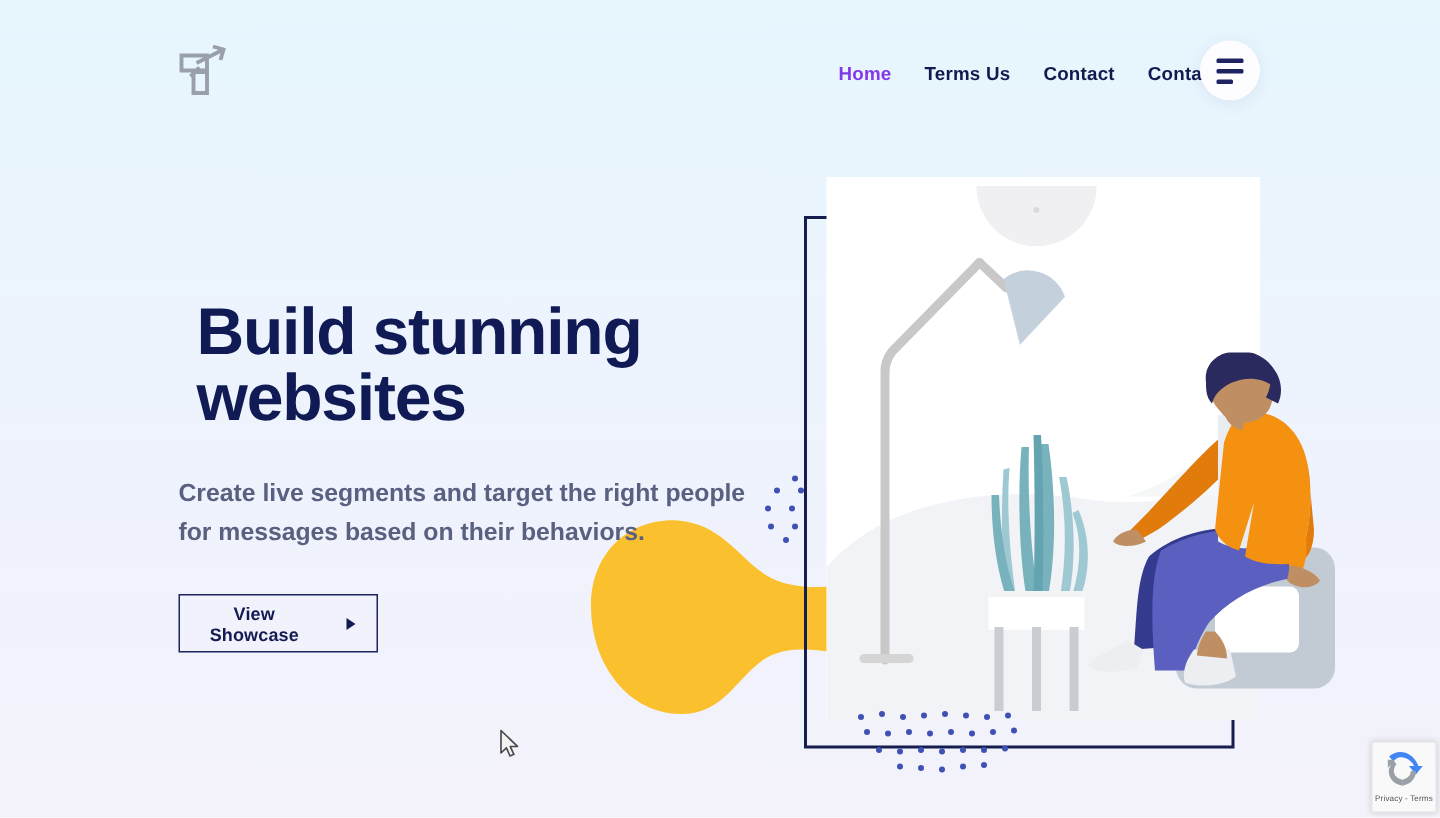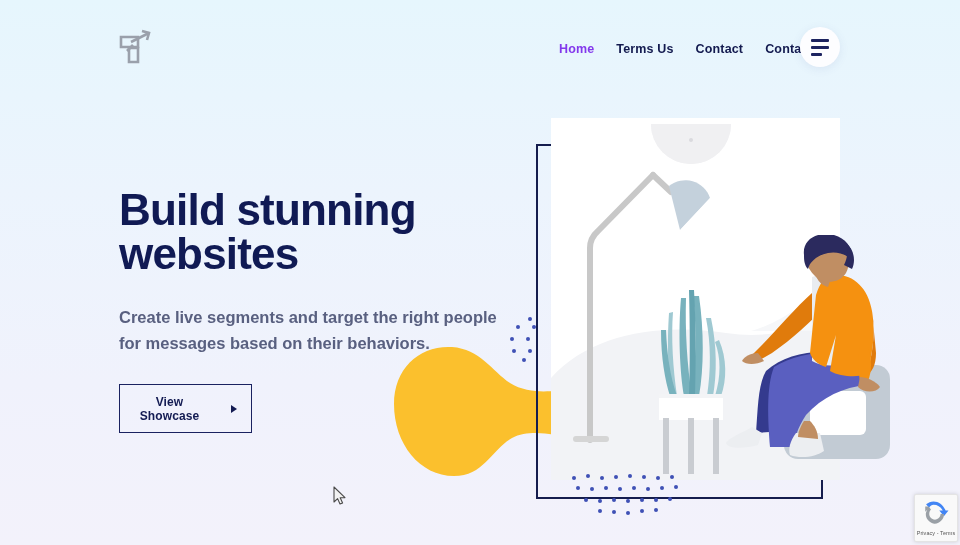--- a/index.html
+++ b/index.html
@@ -96,41 +96,41 @@
     width: 420px;
     z-index: 30;
   }
 
   .hero-title {
     font-size: 44px;
     line-height: 1.0;
     font-weight: bold;
     letter-spacing: -0.8px;
     color: #101a54;
-    margin: 0;
+    margin: 12px;
   }
   .hero-title .line2 { display: block; margin-top: 8px; }
 
   .hero-sub {
     margin-top: 28px;
     font-size: 16.5px;
     line-height: 1.58;
     color: #596080;
     width: 380px;
     font-weight: bold;
   }
 
   .cta-button {
     margin-top: 28px;
     display: inline-flex;
     align-items: center;
     justify-content: center;
     gap: 26px;
     width: 133px;
-    height: 49px;
+    height: 39px;
     background: transparent;
     border: 1.6px solid #1a2260;
     color: #131b52;
     font-size: 12px;
     font-weight: bold;
     letter-spacing: 0.1px;
     cursor: pointer;
     font-family: "Liberation Sans", sans-serif;
     padding: 0 14px;
   }

